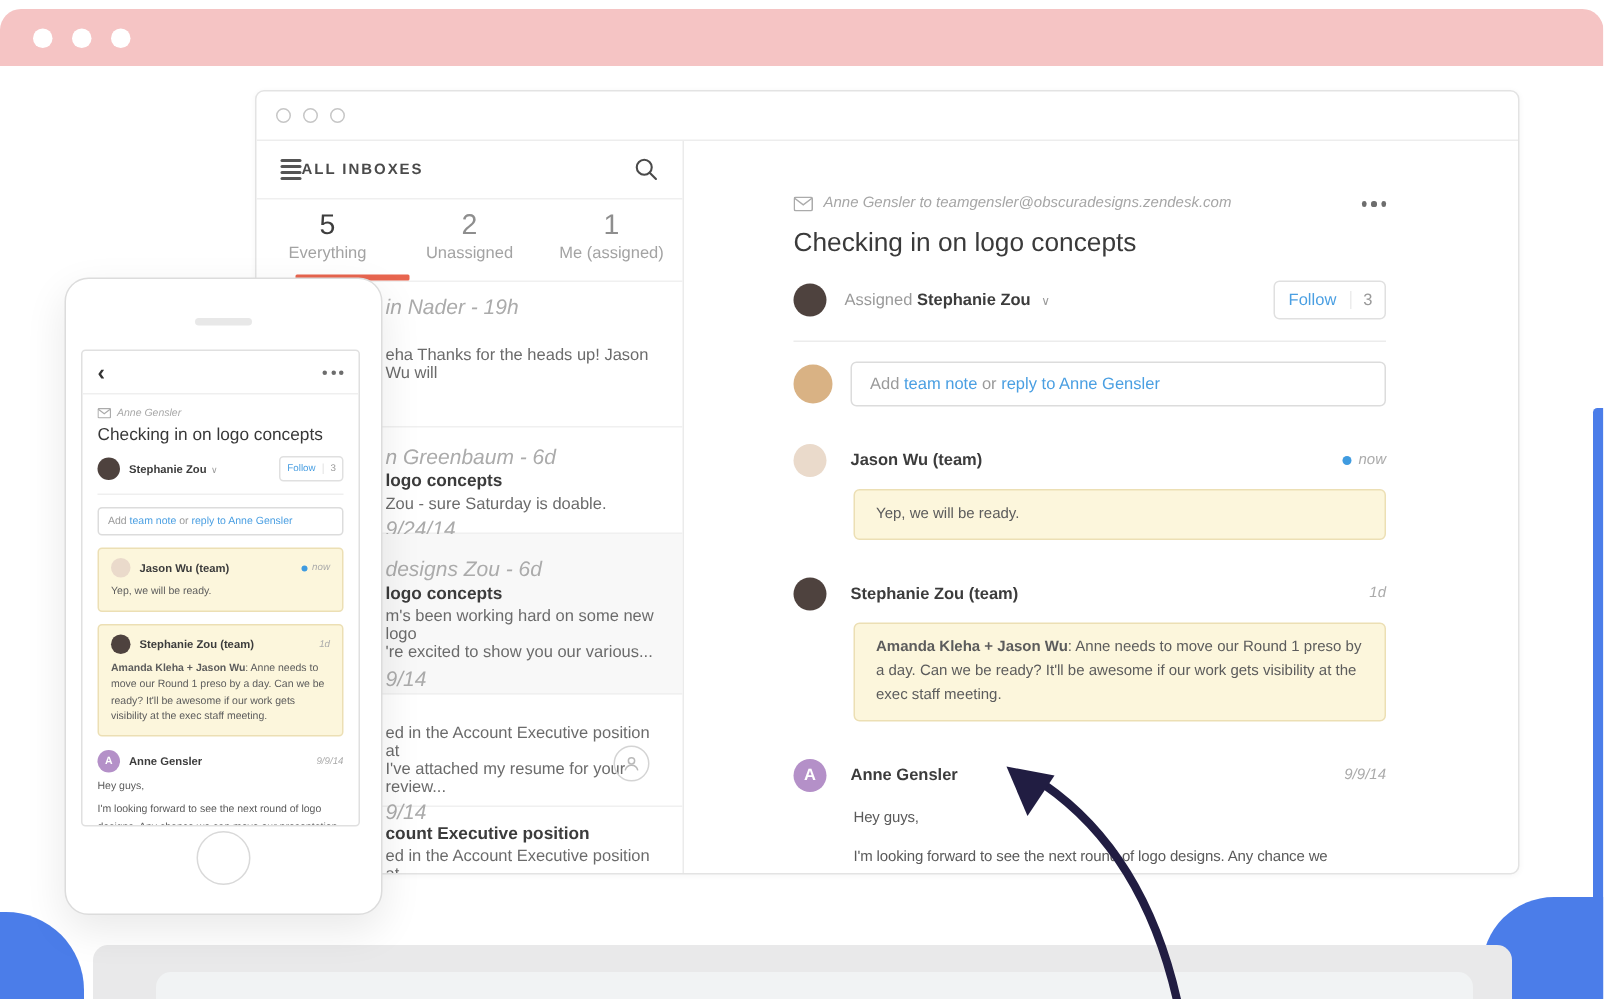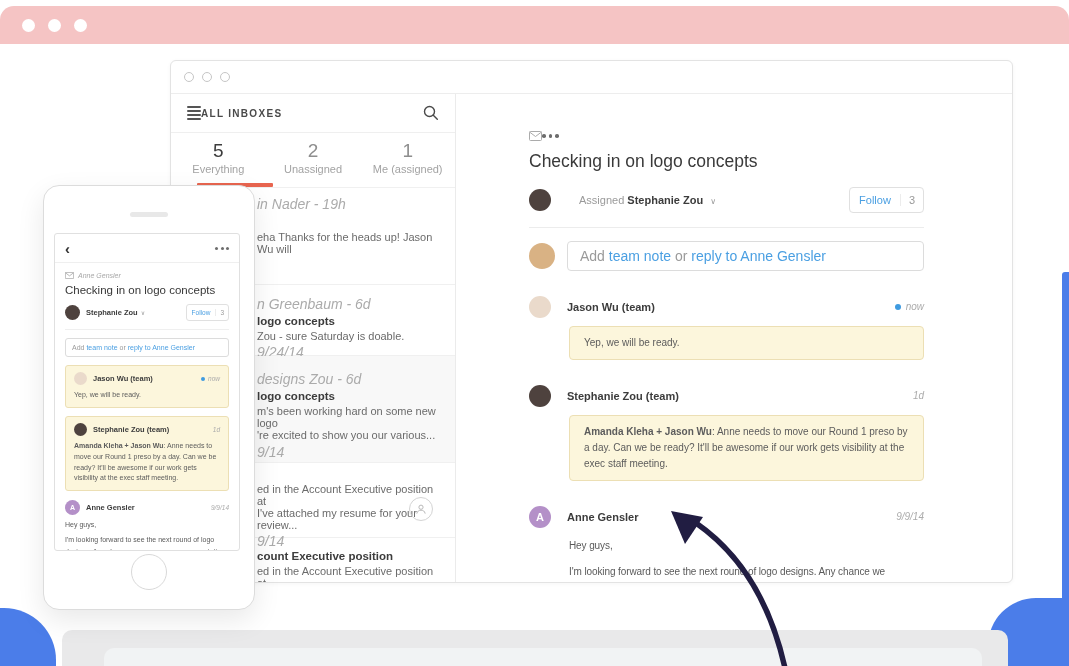--- a/index.html
+++ b/index.html
@@ -48,39 +48,39 @@
   .person-badge{position:absolute;right:22px;bottom:16px;width:22px;height:22px;border-radius:50%;
                 border:1px solid #d4d4d4;display:flex;align-items:center;justify-content:center;}
 
   
   .detail-pane{flex:1;box-sizing:border-box;padding:36px 88px 0 73px;position:relative;}
   .from-row{display:flex;align-items:center;}
   .from-line{font-size:10px;font-style:italic;color:#a6a6a6;margin-left:7px;flex:1;}
   .dots-menu{display:flex;gap:3px;cursor:pointer;padding:4px 0;}
   .dots-menu i{width:3.5px;height:3.5px;border-radius:50%;background:#6d6d6d;}
   .thread-title{font-size:17.5px;color:#3a3a3a;font-weight:500;margin-top:9px;}
-  .assigned-row{display:flex;align-items:center;margin-top:15px;gap:16px;}
+  .assigned-row{display:flex;align-items:center;margin-top:15px;}
   .avatar{border-radius:50%;flex:none;}
   .av22{width:22px;height:22px;}
   .av26{width:26px;height:26px;}
   .av-dark{background:#4e423e;}
   .av-tan{background:#d9b284;}
   .av-light{background:#eadacb;}
   .av-purple{background:#b490c8;color:#fff;display:flex;align-items:center;justify-content:center;font-weight:bold;}
   .assigned-text{margin-left:12px;font-size:11px;color:#9a9a9a;flex:1;cursor:pointer;}
   .assigned-text b{color:#3c3c3c;}
   .chev{font-size:8px;color:#9a9a9a;margin-left:4px;}
   .follow-btn{border:1px solid #e0e0e0;border-radius:4px;background:#fff;display:flex;align-items:center;
               height:24px;cursor:pointer;overflow:hidden;}
   .follow-btn .f1{color:#4a9fe2;font-size:11px;padding:0 9px;}
   .follow-btn .f2{color:#9a9a9a;font-size:11px;padding:0 8px;border-left:1px solid #ececec;}
   .hr{border-top:1px solid #ececec;margin-top:14px;}
   .composer{display:flex;align-items:center;margin-top:13px;}
   .composer-box{flex:1;margin-left:12px;border:1px solid #dcdcdc;border-radius:4px;height:28px;
-                line-height:28px;padding-left:12px;font-size:14px;color:#9a9a9a;cursor:text;}
+                line-height:28px;padding-left:12px;font-size:11px;color:#9a9a9a;cursor:text;}
   .link-blue{color:#4a9fe2;}
   .msg{margin-top:25px;}
   .msg-head{display:flex;align-items:center;}
   .msg-author{margin-left:16px;font-size:11px;font-weight:bold;color:#3c3c3c;flex:1;}
   .msg-time{font-size:10px;font-style:italic;color:#ababab;display:flex;align-items:center;gap:5px;}
   .unread-dot{width:6px;height:6px;border-radius:50%;background:#3f9be0;}
   .note-box{margin-left:40px;margin-top:8px;background:#fcf6dc;border:1px solid #ecdfb4;border-radius:4px;
             padding:8px 14px;font-size:10px;color:#5c5c5c;line-height:1.6;}
   .msg-body{margin-left:40px;font-size:10px;color:#5a5a5a;line-height:1.65;letter-spacing:-0.1px;}
   .msg-body p{margin:10px 0 0 0;}
@@ -219,20 +219,21 @@
           </div>
         </div>
       </aside>
 
       <section class="detail-pane">
         <div class="from-row">
           <svg width="13" height="10" viewBox="0 0 13 10">
             <rect x="0.5" y="0.5" width="12" height="9" rx="1" fill="none" stroke="#ababab" stroke-width="1"></rect>
             <path d="M0.5 1 L6.5 5.5 L12.5 1" fill="none" stroke="#ababab" stroke-width="1"></path>
           </svg>
+          <span class="from-line">Anne Gensler to teamgensler@obscuradesigns.zendesk.com</span>
           <div class="dots-menu">
               <i></i>
               <i></i>
               <i></i>
             </div>
         </div>
 
         <div class="thread-title">Checking in on logo concepts</div>
 
         <div class="assigned-row">

